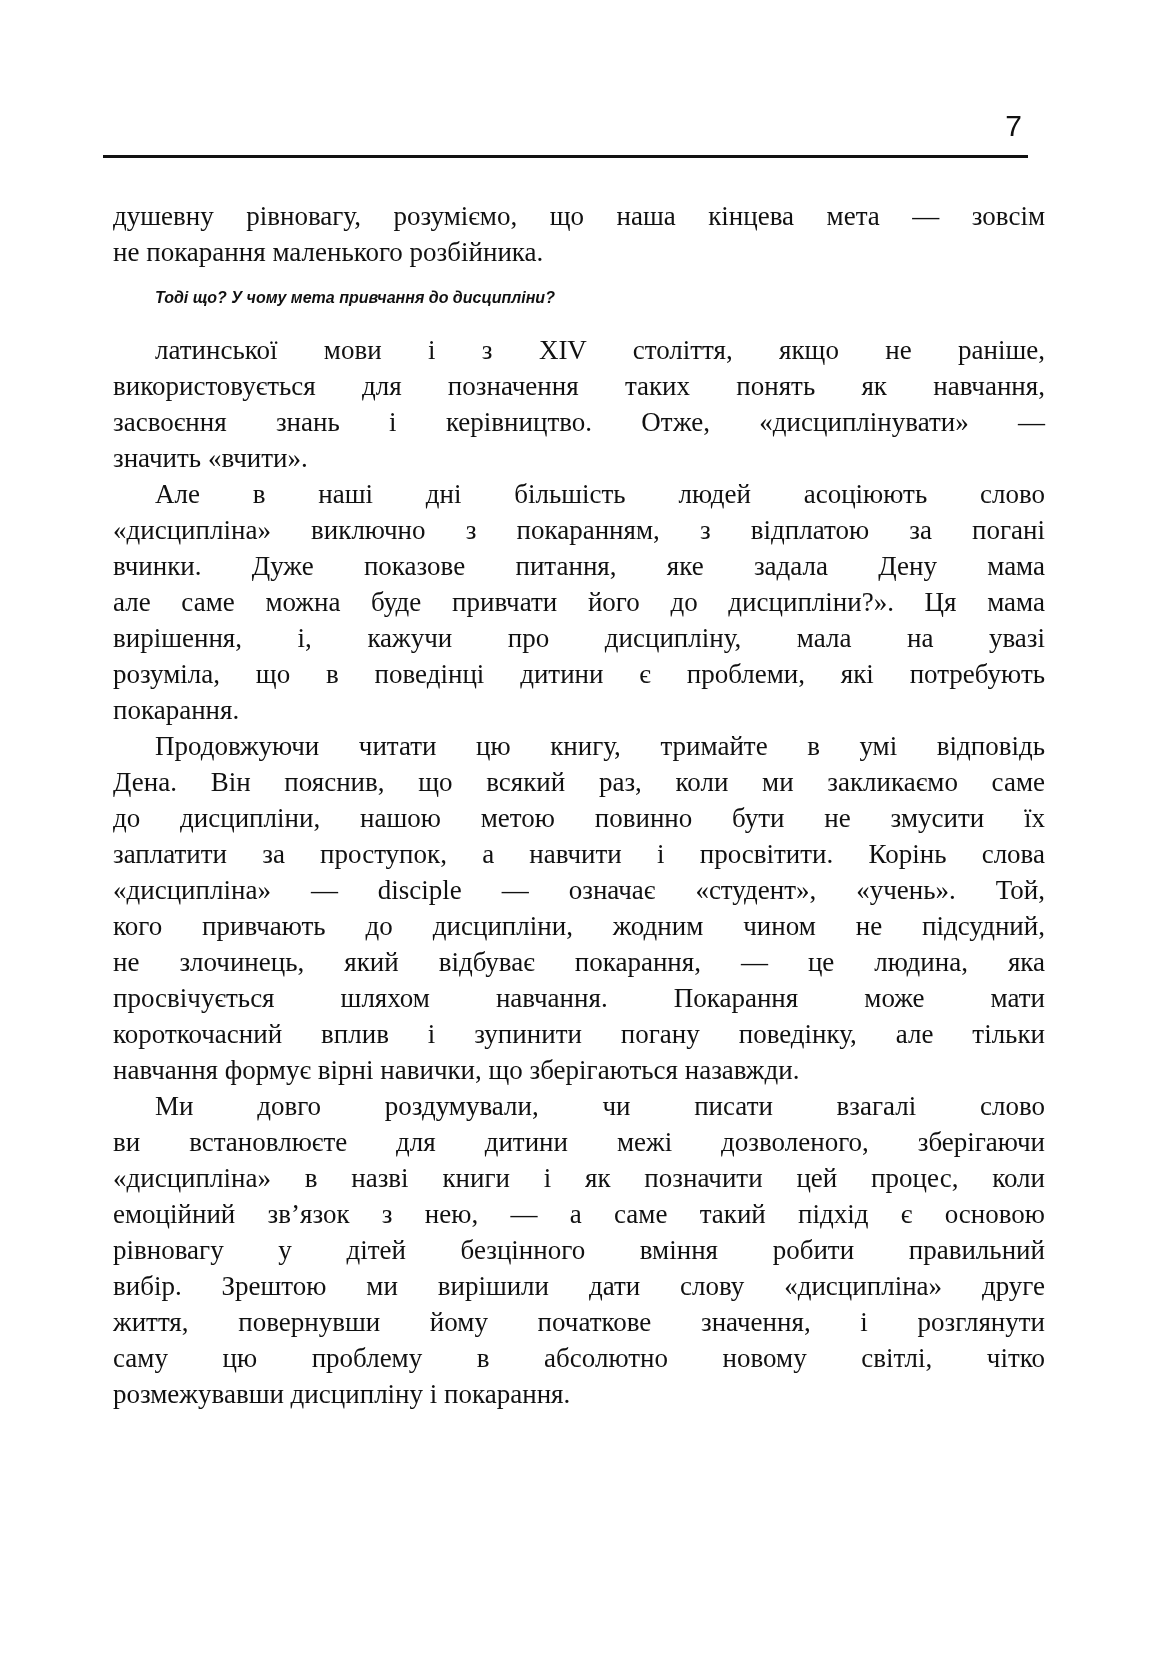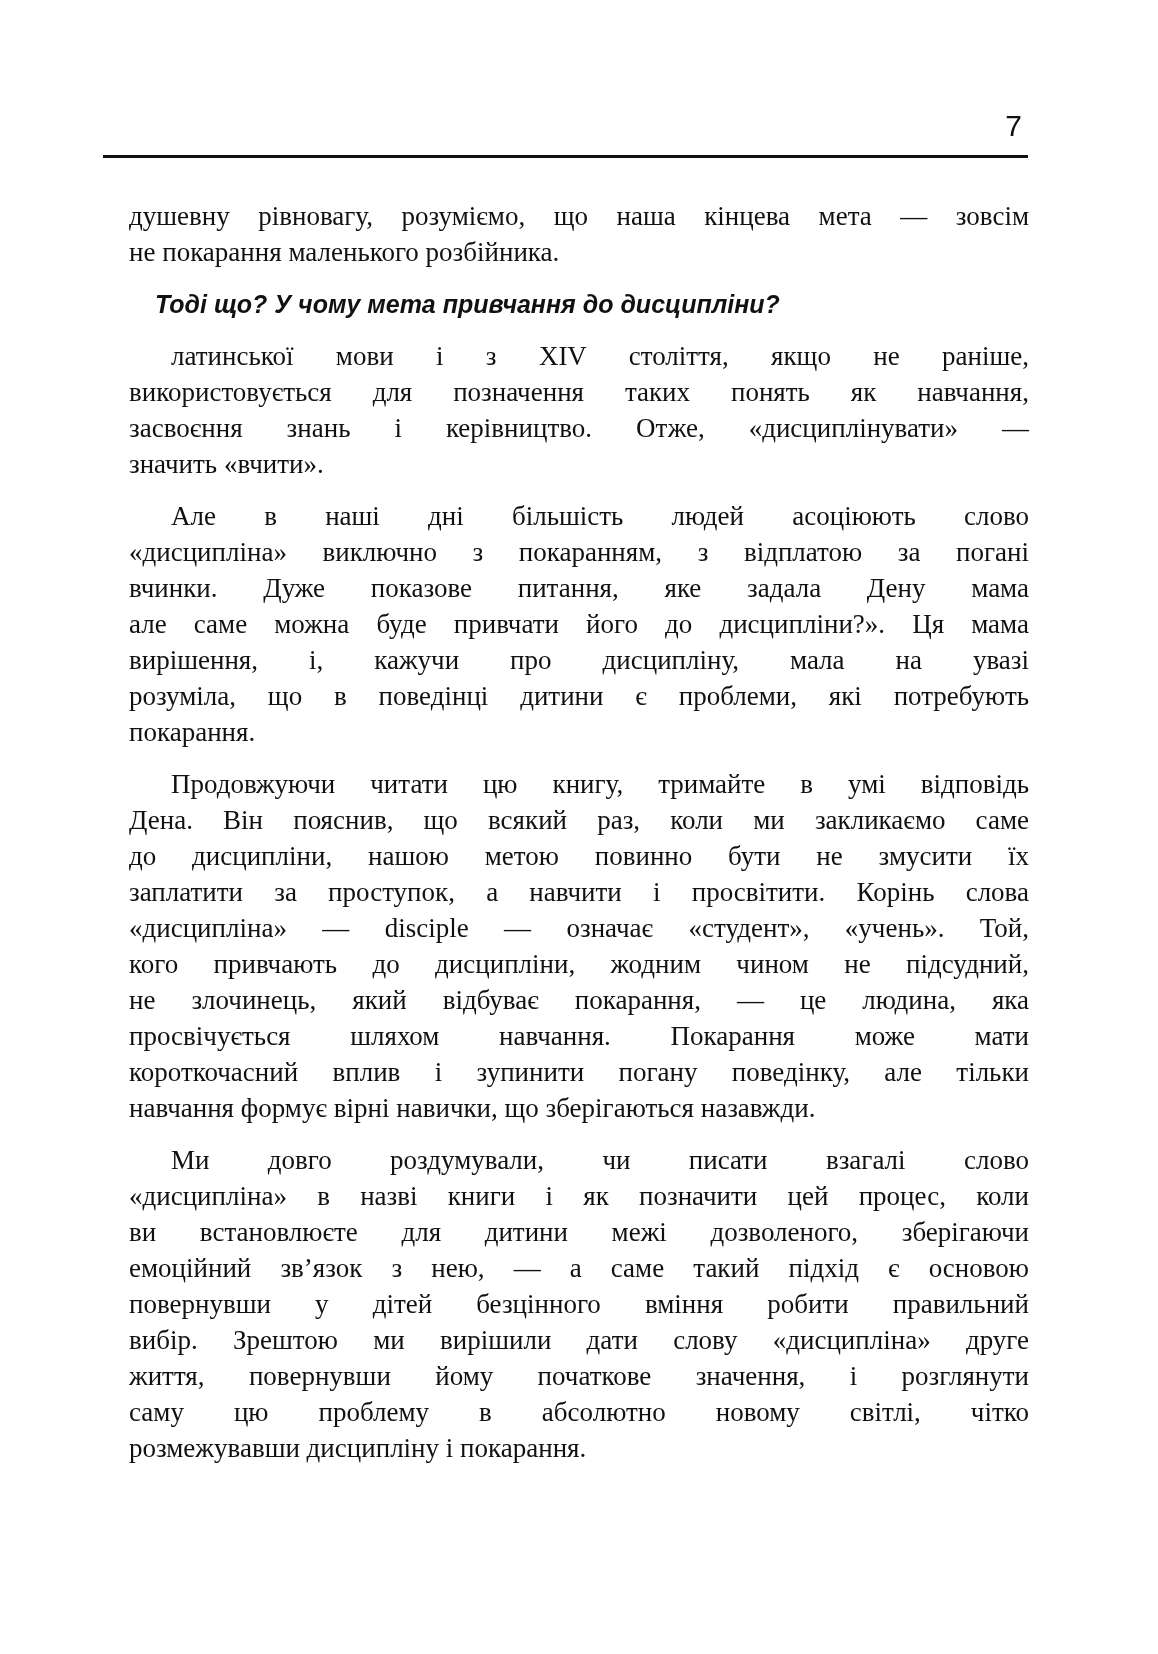--- a/index.html
+++ b/index.html
@@ -35,38 +35,38 @@
     height: 0;
   }
   .page-body {
     margin-left: 113px;
     width: 932px;
     margin-top: 40px;
     font-size: 27px;
     line-height: 36px;
     color: #111111;
   }
-  .paragraph { margin: 16px; }
+  .paragraph { margin: 0; }
   .line {
     display: block;
     text-align: justify;
     text-align-last: justify;
     white-space: normal;
   }
   .line.last {
     text-align-last: left;
   }
   .paragraph.indent .line:first-child {
     text-indent: 42px;
   }
   .section-heading {
     font-family: "Liberation Sans", "DejaVu Sans", sans-serif;
     font-style: italic;
     font-weight: bold;
-    font-size: 25px;
+    font-size: 16px;
     line-height: 36px;
     margin: 10px 0 16px 42px;
     color: #111111;
   }
 </style>
 </head>
 <body>
 
 <div class="page">
   <div class="page-header">
@@ -101,23 +101,23 @@
         <span class="line">заплатити за проступок, а навчити і просвітити. Корінь слова</span>
         <span class="line">«дисципліна» — disciple — означає «студент», «учень». Той,</span>
         <span class="line">кого привчають до дисципліни, жодним чином не підсудний,</span>
         <span class="line">не злочинець, який відбуває покарання, — це людина, яка</span>
         <span class="line">просвічується шляхом навчання. Покарання може мати</span>
         <span class="line">короткочасний вплив і зупинити погану поведінку, але тільки</span>
         <span class="line last">навчання формує вірні навички, що зберігаються назавжди.</span>
       </p>
       <p class="paragraph indent">
         <span class="line">Ми довго роздумували, чи писати взагалі слово</span>
+        <span class="line">ви встановлюєте для дитини межі дозволеного, зберігаючи</span>
         <span class="line">«дисципліна» в назві книги і як позначити цей процес, коли</span>
-        <span class="line">ви встановлюєте для дитини межі дозволеного, зберігаючи</span>
         <span class="line">емоційний зв’язок з нею, — а саме такий підхід є основою</span>
-        <span class="line">повернувши у дітей безцінного вміння робити правильний</span>
+        <span class="line">рівновагу у дітей безцінного вміння робити правильний</span>
         <span class="line">вибір. Зрештою ми вирішили дати слову «дисципліна» друге</span>
         <span class="line">життя, повернувши йому початкове значення, і розглянути</span>
         <span class="line">саму цю проблему в абсолютно новому світлі, чітко</span>
         <span class="line last">розмежувавши дисципліну і покарання.</span>
       </p>
     </div>
 </div>
 
 </body></html>

